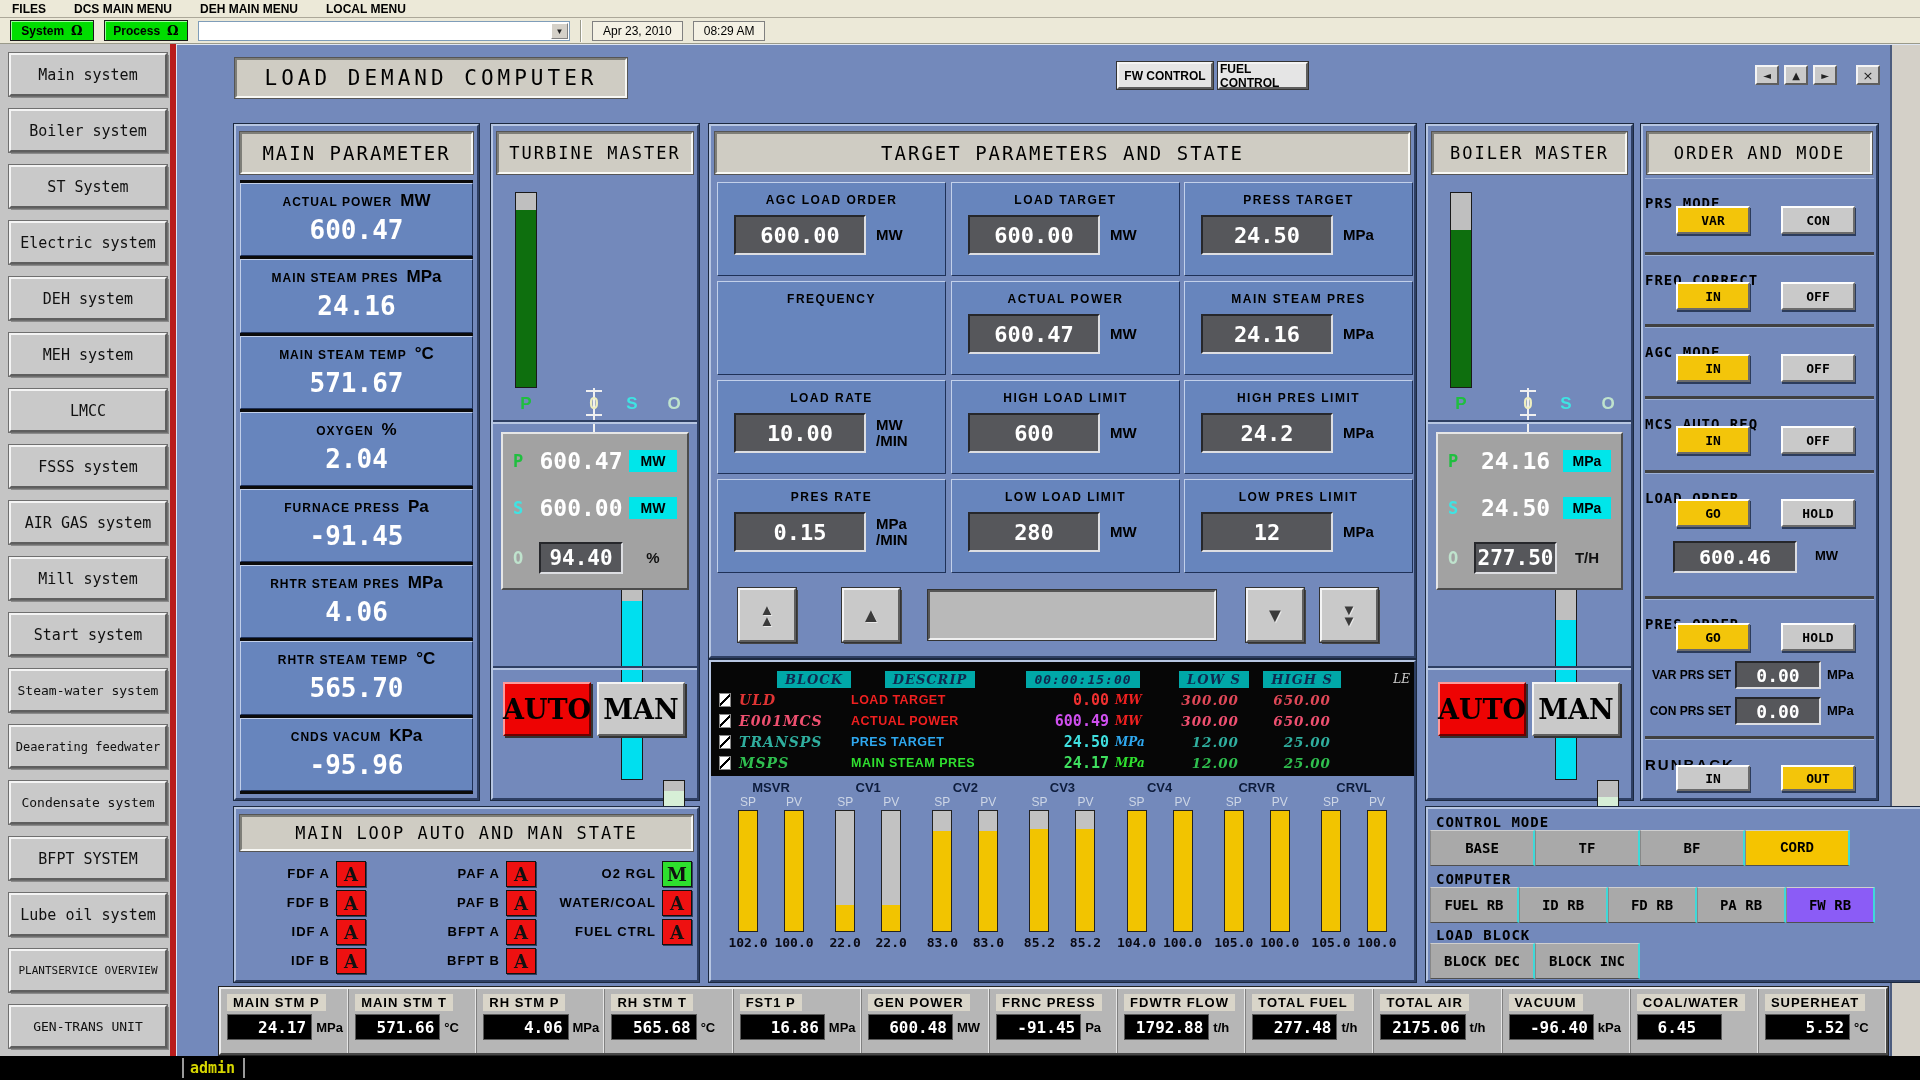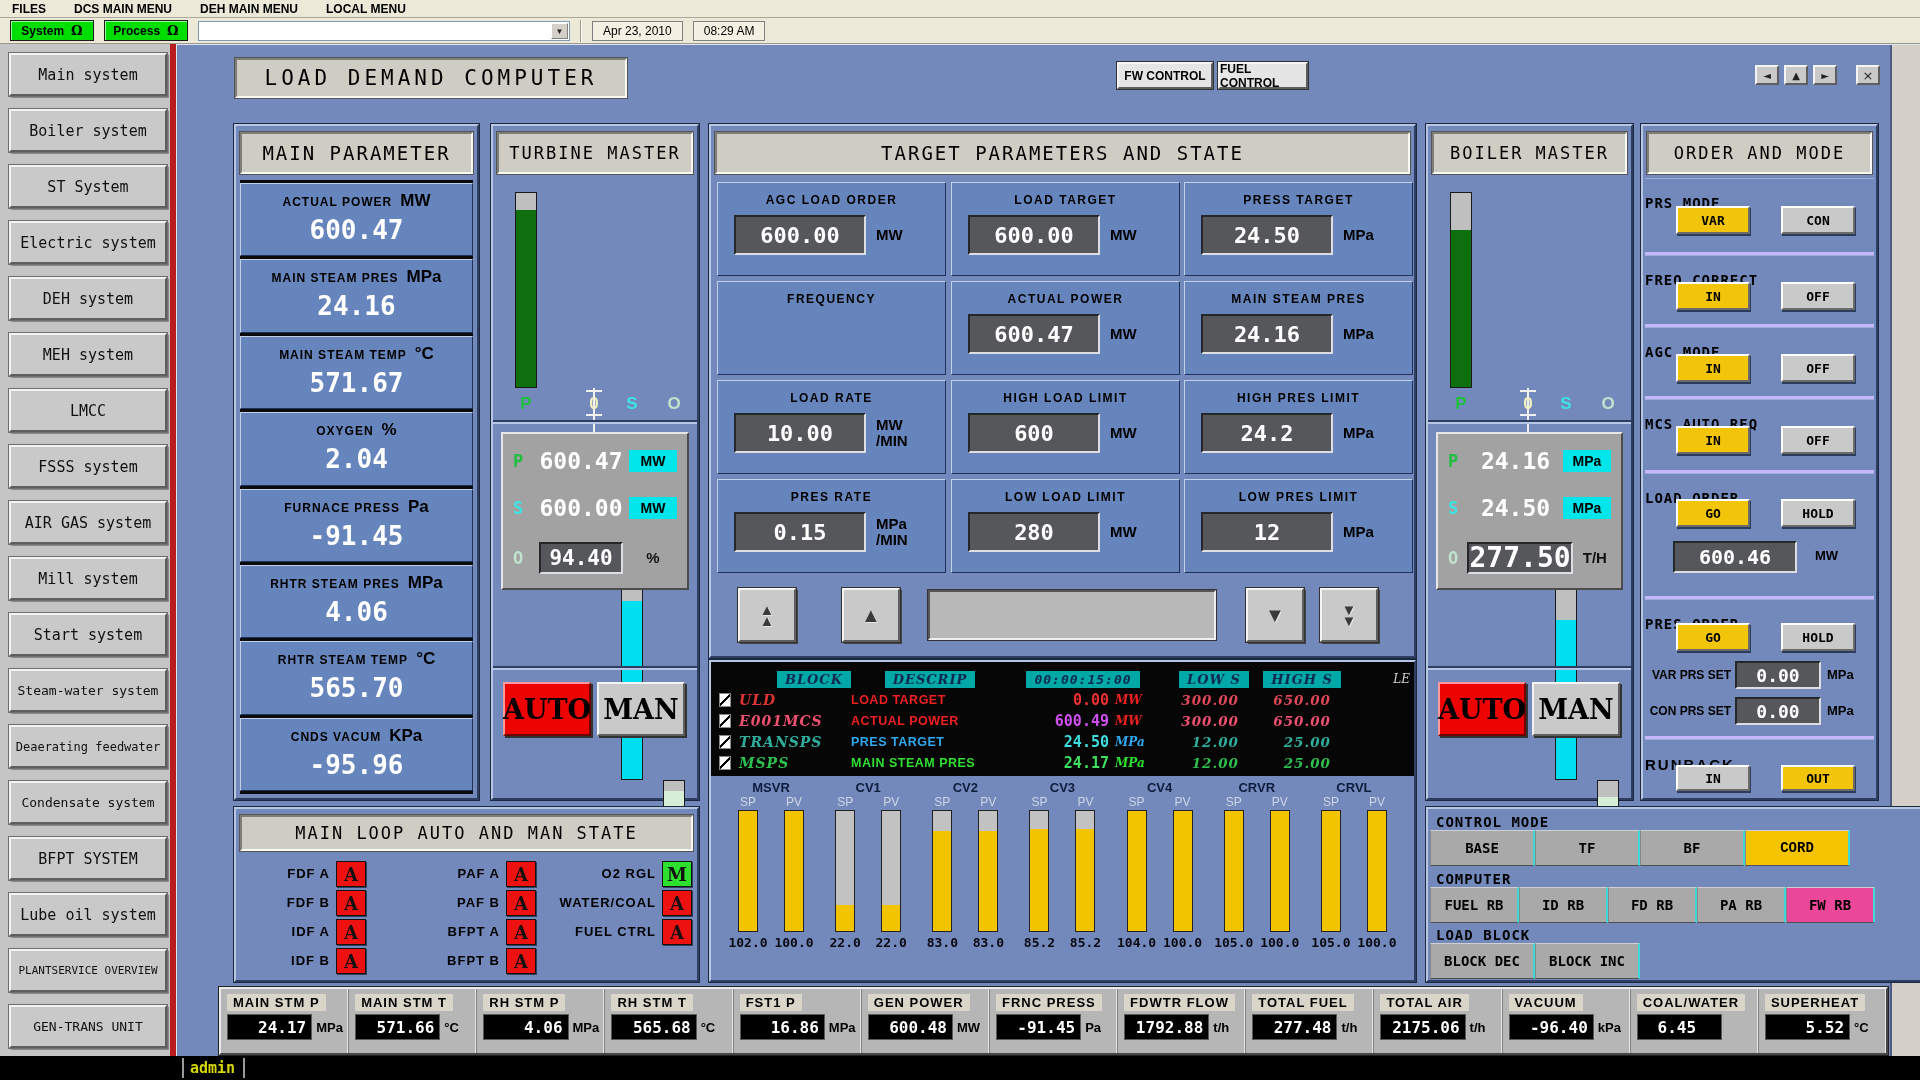--- a/index.html
+++ b/index.html
@@ -80,21 +80,21 @@
   .vg-name{font:bold 13px "Liberation Sans",sans-serif;color:#0d1c3c}
   .vg-sub{width:100%;display:flex;justify-content:space-around;font:12px "Liberation Sans",sans-serif;color:#cdd6e6}
   .vg-bars{width:100%;display:flex;justify-content:space-around;margin-top:1px}
   .vtrack{width:20px;height:122px;background:#c2c2c2;border:1px solid #222;position:relative;overflow:hidden}
   .vfill{position:absolute;bottom:0;left:0;width:100%;background:#f2c400}
   .vg-vals{width:100%;display:flex;justify-content:space-around;font:bold 13px "DejaVu Sans Mono",monospace;color:#0a0a14;margin-top:3px}
   
   .ml-label{font:bold 13px "Liberation Sans",sans-serif;letter-spacing:1px;color:#000;text-align:right;line-height:26px}
   .state-box{width:30px;height:26px;border:1px solid #111;box-shadow:1px 1px 0 #30405f;display:flex;align-items:center;justify-content:center;font:bold 18px "DejaVu Serif",serif;color:#111}
   
-  .os{position:absolute;left:2px;width:229px;border-top:3px solid #c4b5fd;box-shadow:inset 0 1px 0 #9db0d4}
+  .os{position:absolute;left:2px;width:229px;border-top:3px solid #404040;box-shadow:inset 0 1px 0 #9db0d4}
   .os-label{text-align:left;font:bold 14px "DejaVu Sans Mono",monospace;color:#000;padding-top:17px;letter-spacing:1px}
   .ob{position:absolute;height:28px;border:2px solid;border-color:#fdfdfd #6b6b6b #6b6b6b #fdfdfd;box-shadow:1px 2px 0 #2c3c5c;display:flex;align-items:center;justify-content:center;font:bold 13px "DejaVu Sans Mono",monospace;color:#000;cursor:pointer}
   .os-field-label{position:absolute;font:bold 12px "Liberation Sans",sans-serif;color:#000;text-align:right;line-height:28px}
   .os-unit{position:absolute;font:bold 13px "Liberation Sans",sans-serif;color:#000;line-height:30px}
   
   .cm-label{position:absolute;font:bold 14px "DejaVu Sans Mono",monospace;color:#000;letter-spacing:1px}
   .cmbtn{position:absolute;height:36px;background:#a9a9a9;border-top:1px solid #cfcfcf;border-bottom:1px solid #4f4f4f;border-right:2px solid #3fd9d9;border-left:1px solid #888;display:flex;align-items:center;justify-content:center;font:bold 14px "DejaVu Sans Mono",monospace;color:#000;cursor:pointer}
   
   .statusbar{background:#b6b6b6;border:2px solid;border-color:#ececec #474747 #474747 #ececec;box-shadow:0 0 0 1px #222;display:flex}
   .st{flex:1;border-right:1px solid #808080;box-shadow:inset -1px 0 0 #e6e6e6;padding:4px 6px}
@@ -613,21 +613,21 @@
             <span class="ro-val">24.16</span>
             <span class="chip">MPa</span>
           </div>
         <div class="ro-row">
             <span class="ro-tag" style="color: rgb(63, 227, 227);">S</span>
             <span class="ro-val">24.50</span>
             <span class="chip">MPa</span>
           </div>
         <div class="ro-row">
             <span class="ro-tag" style="color: rgb(191, 227, 205);">O</span>
-            <span class="darkbox" style="flex:1;height:32px;font-size:28px">277.50</span>
+            <span class="darkbox" style="flex:1;height:32px;font-size:21px">277.50</span>
             <span class="ro-unit">T/H</span>
           </div>
       </div>
       <div class="r groove" style="left:0;top:540px;width:203px;height:4px"></div>
       <div class="r autobtn" style="left:10px;top:556px;width:88px;height:54px">AUTO</div>
       <div class="r manbtn" style="left:104px;top:556px;width:88px;height:54px">MAN</div>
     </div>
 
     <div class="r panel" style="left:1464px;top:79px;width:237px;height:676px">
       <div class="r ptitle" style="left:4px;top:6px;width:225px;height:42px;font-size:17px">ORDER AND MODE</div>
@@ -680,21 +680,21 @@
       <div class="cm-label" style="left:8px;top:5px">CONTROL MODE</div>
       <div class="cmbtn" style="left: 2px; top: 21px; width: 105px; background: rgb(169, 169, 169);">BASE</div>
       <div class="cmbtn" style="left: 107px; top: 21px; width: 105px; background: rgb(169, 169, 169);">TF</div>
       <div class="cmbtn" style="left: 212px; top: 21px; width: 105px; background: rgb(169, 169, 169);">BF</div>
       <div class="cmbtn" style="left: 317px; top: 21px; width: 105px; background: rgb(245, 196, 0); font-family: Liberation Mono, monospace;">CORD</div>
       <div class="cm-label" style="left:8px;top:62px">COMPUTER</div>
       <div class="cmbtn" style="left: 2px; top: 78px; width: 89px; background: rgb(169, 169, 169);">FUEL RB</div>
       <div class="cmbtn" style="left: 91px; top: 78px; width: 89px; background: rgb(169, 169, 169);">ID RB</div>
       <div class="cmbtn" style="left: 180px; top: 78px; width: 89px; background: rgb(169, 169, 169);">FD RB</div>
       <div class="cmbtn" style="left: 269px; top: 78px; width: 89px; background: rgb(169, 169, 169);">PA RB</div>
-      <div class="cmbtn" style="left: 358px; top: 78px; width: 89px; background: #ec4899;">FW RB</div>
+      <div class="cmbtn" style="left: 358px; top: 78px; width: 89px; background: #8b5cf6;">FW RB</div>
       <div class="cm-label" style="left:8px;top:118px">LOAD BLOCK</div>
       <div class="cmbtn" style="left: 2px; top: 134px; width: 105px; background: rgb(169, 169, 169);">BLOCK DEC</div>
       <div class="cmbtn" style="left: 107px; top: 134px; width: 105px; background: rgb(169, 169, 169);">BLOCK INC</div>
     </div>
 
     <div class="r statusbar" style="left:42px;top:942px;width:1669px;height:68px">
       <div class="st"><span class="st-label">MAIN STM P</span><div class="st-row">
             <div class="blackbox st-box">24.17</div>
             <span class="st-unit">MPa</span>
           </div></div>

